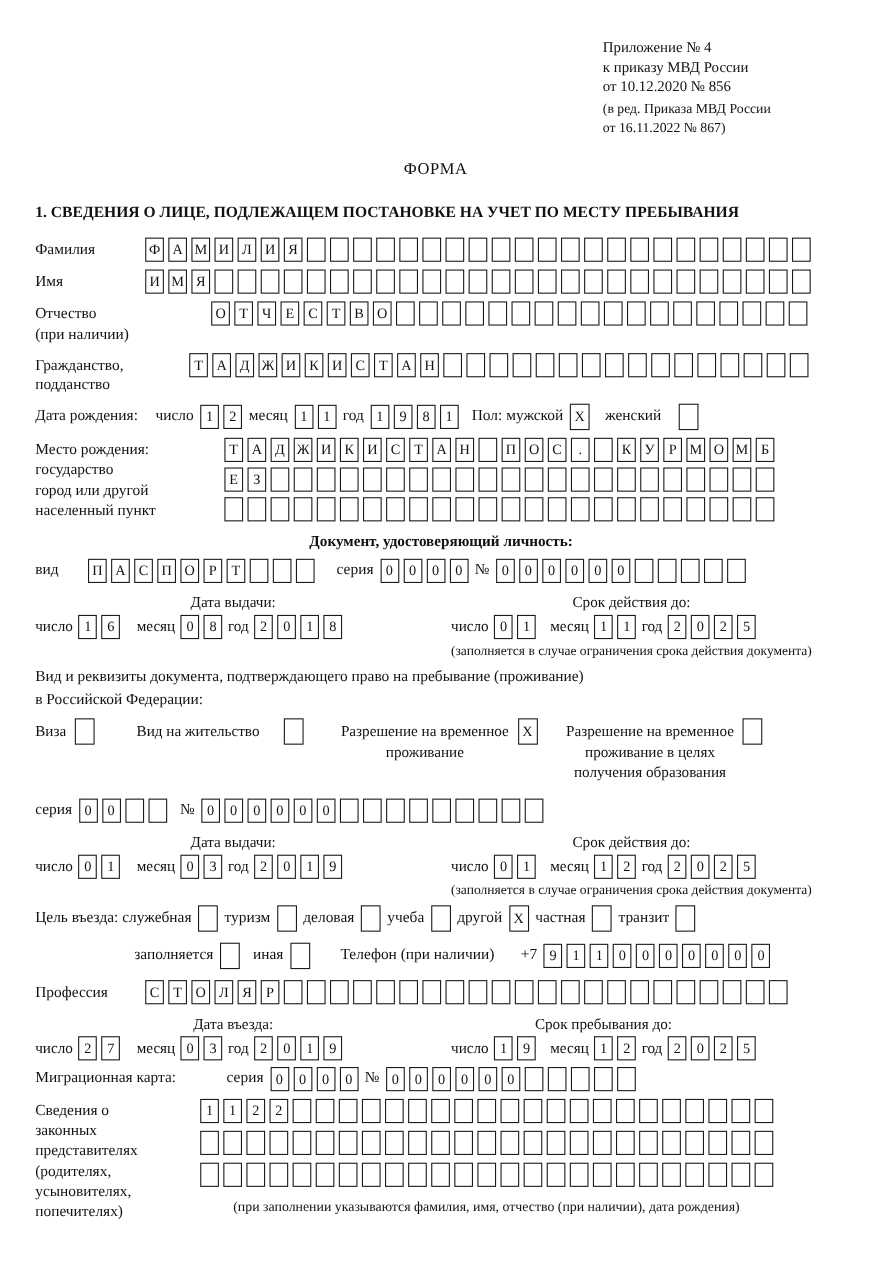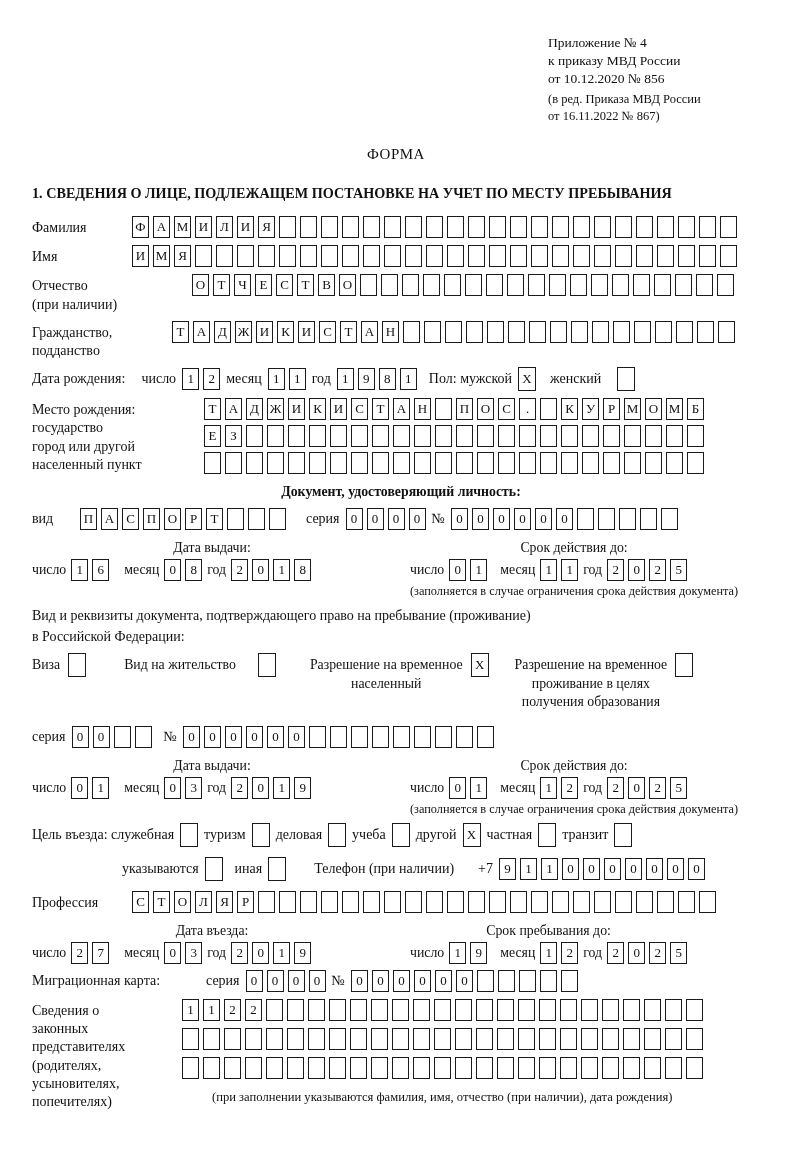--- a/index.html
+++ b/index.html
@@ -404,21 +404,21 @@
       <span class="olbl">Виза</span>
       <span class="cb"></span>
     </div>
     <div class="opt" style="margin-left:12px">
       <span class="olbl">Вид на жительство</span>
       <span class="cb" style="margin-left:14px"></span>
     </div>
     <div class="opt" style="margin-left:8px">
       <span class="olbl">
         <span>Разрешение на временное</span><br>
-        <span>населенный</span>
+        <span>проживание</span>
       </span>
       <span class="cb">X</span>
     </div>
     <div class="opt">
       <span class="olbl">
         <span>Разрешение на временное</span><br>
         <span>проживание в целях</span><br>
         <span>получения образования</span>
       </span>
       <span class="cb"></span>
@@ -512,21 +512,21 @@
     <span class="cb"></span>
     <span class="t14">другой</span>
     <span class="cb">X</span>
     <span class="t14">частная</span>
     <span class="cb"></span>
     <span class="t14">транзит</span>
     <span class="cb"></span>
   </div>
 
   <div class="row inline" style="margin-top:10px">
-    <span class="t14" style="margin-left:90px">указываются</span>
+    <span class="t14" style="margin-left:90px">заполняется</span>
     <span class="cb"></span>
     <span class="t14" style="margin-left:6px">иная</span>
     <span class="cb"></span>
     <span class="t14" style="margin-left:22px">Телефон (при наличии)</span>
     <span class="t14" style="margin-left:18px">+7</span>
     <span class="boxes">
         <span class="cell">9</span>
         <span class="cell">1</span>
         <span class="cell">1</span>
         <span class="cell">0</span>

